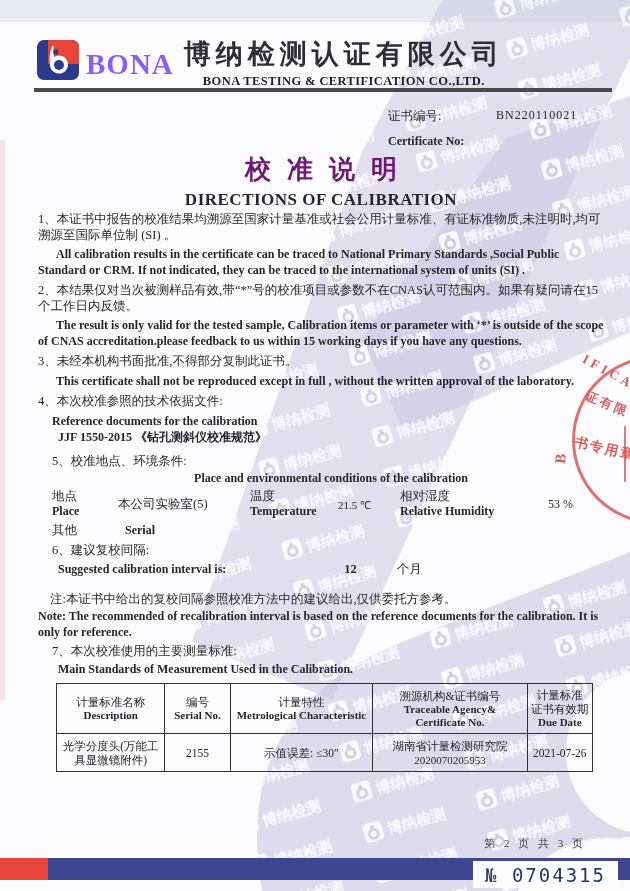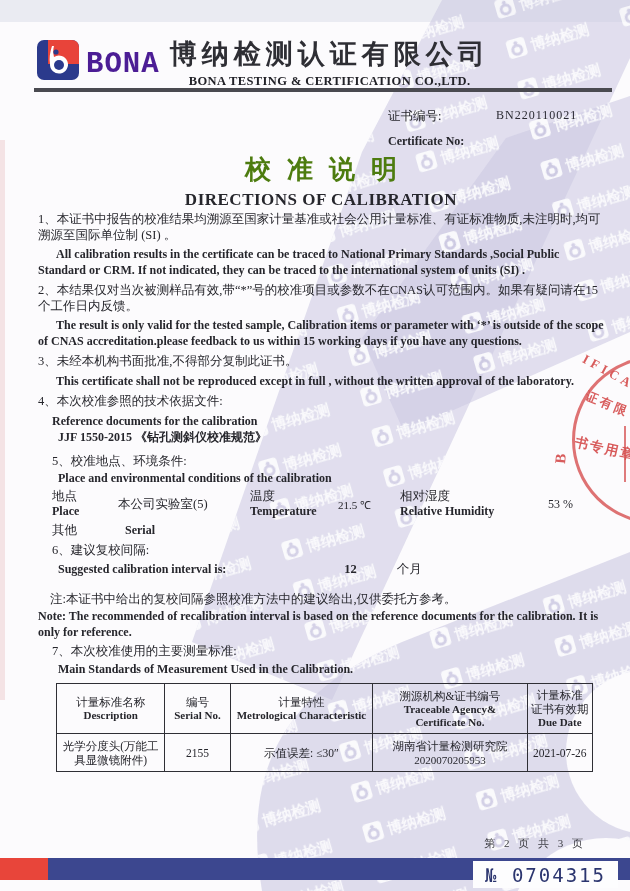--- a/index.html
+++ b/index.html
@@ -9,35 +9,35 @@
     background:#fcfbfd; overflow:hidden;
     font-family:"Liberation Serif", serif; color:#26262c;
   }
   .top-edge { position:absolute; top:0; left:0; right:0; height:22px; background:#e6e7f0; opacity:.85; }
   .left-edge { position:absolute; top:140px; left:0; width:5px; height:560px; background:#f1d9da; opacity:.7; }
   svg.wm { position:absolute; top:0; left:0; z-index:0; }
 
   
   .logo-row { position:absolute; top:38px; left:36px; display:flex; align-items:flex-start; z-index:2; }
   .logo-icon { width:44px; height:44px; display:block; }
-  .logo-word { font-family:Liberation Mono, monospace; font-weight:700; font-size:29px; color:#4c1d95; letter-spacing:1px; margin:10px 10px 0 6px; }
+  .logo-word { font-family:Liberation Serif, serif; font-weight:700; font-size:29px; color:#8b5cf6; letter-spacing:1px; margin:10px 10px 0 6px; }
   .company { margin-top:-2px; }
   .company-zh { font-size:27px; font-weight:700; letter-spacing:5px; color:#2e2e34; }
   .company-en { font-size:12.5px; font-weight:700; letter-spacing:.4px; color:#222228; margin-top:2px; text-align:center; }
   .rule { position:absolute; top:88px; left:34px; right:18px; height:2px;
           border-top:2px solid #4a4a50; border-bottom:2px solid #4a4a50; background:#d9d9df; z-index:2; }
 
   .certno { position:absolute; top:108px; left:388px; z-index:2; }
   .certno .row1 { display:flex; }
   .certno .lbl-zh { font-size:12.5px; width:108px; }
   .certno .val { font-size:12px; letter-spacing:1px; color:#2a2a32; }
   .certno .lbl-en { font-size:12px; font-weight:700; margin-top:9px; }
 
   main { position:absolute; top:152px; left:38px; width:566px; z-index:2; }
-  .title-zh { text-align:center; font-size:26px; font-weight:700; letter-spacing:16px; text-indent:16px; color:#4d7c0f; }
+  .title-zh { text-align:center; font-size:26px; font-weight:700; letter-spacing:16px; text-indent:16px; color:#701a75; }
   .title-en { text-align:center; font-size:17px; font-weight:700; letter-spacing:.5px; margin-top:3px; }
 
   .zh { font-size:12.5px; line-height:15.5px; }
   .en { font-size:12px; line-height:15.5px; font-weight:700; }
   .p-zh { margin-top:5px; }
   .p-en { margin-top:4px; text-indent:18px; }
   .ind1 { margin-left:14px; }
   .ind2 { margin-left:20px; }
   .noind { text-indent:0; }
 
@@ -150,21 +150,21 @@
     <p class="en p-en">All calibration results in the certificate can be  traced to National Primary Standards ,Social Public Standard or CRM. If not indicated, they can be traced to the international system of units (SI) .</p>
     <p class="zh p-zh">2、本结果仅对当次被测样品有效,带“*”号的校准项目或参数不在CNAS认可范围内。如果有疑问请在15个工作日内反馈。</p>
     <p class="en p-en">The result is only valid for the tested sample, Calibration items or parameter with  ‘*’  is outside of the scope of CNAS accreditation.please feedback to us within 15 working days if you have any questions.</p>
     <p class="zh p-zh">3、未经本机构书面批准,不得部分复制此证书。</p>
     <p class="en p-en">This certificate  shall not be reproduced except in full , without the written approval of the laboratory.</p>
     <p class="zh p-zh">4、本次校准参照的技术依据文件:</p>
     <p class="en p-en noind ind1">Reference documents for the calibration</p>
     <p class="en p-en noind ind2" style="margin-top:1px;">JJF 1550-2015 《钻孔测斜仪校准规范》</p>
 
     <p class="zh p-zh ind1" style="margin-top:8px;">5、校准地点、环境条件:</p>
-    <p class="en ind2" style="margin-top:2px;">Place and environmental conditions of the calibration</p>
+    <p class="en ind2" style="margin-top:2px;text-align:center;">Place and environmental conditions of the calibration</p>
 
     <div class="env-row">
       <div class="stack w1">
         <div class="zh">地点</div>
         <div class="en">Place</div>
       </div>
       <div class="w2">本公司实验室(5)</div>
       <div class="stack w3">
         <div class="zh">温度</div>
         <div class="en">Temperature</div>

